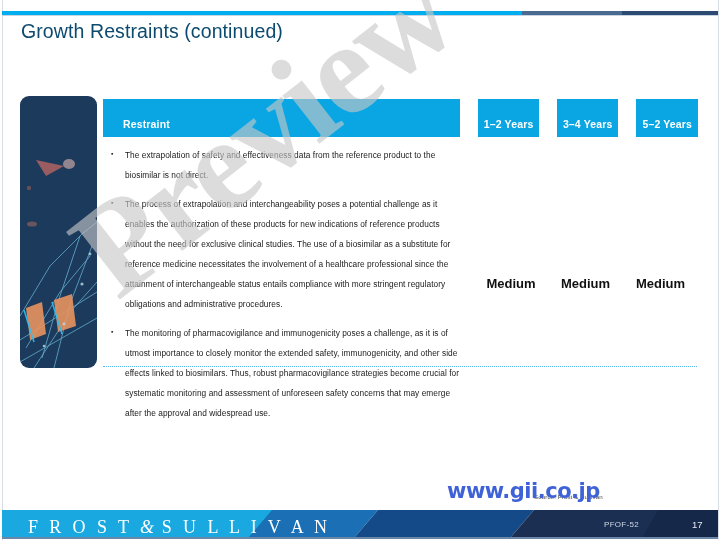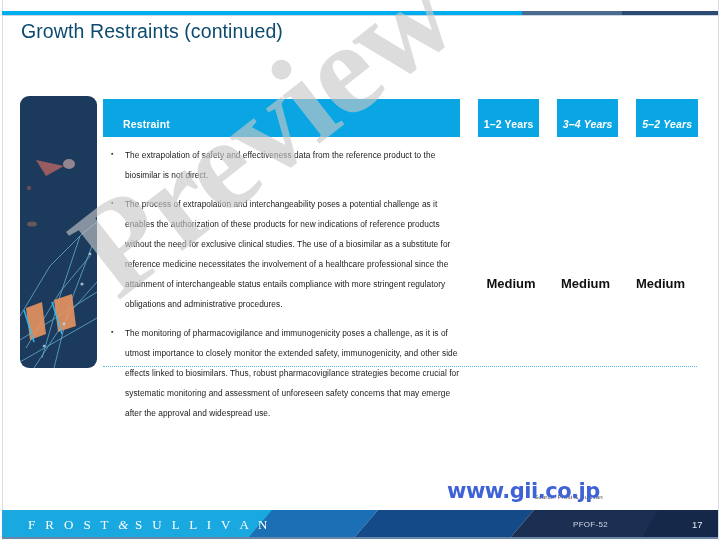--- a/index.html
+++ b/index.html
@@ -57,21 +57,21 @@
   #restraint-table { position:absolute; left:103px; top:99px; width:595px; }
 
   .tbl-head { display:flex; height:38px; }
   .th {
     background:#0aa6e3; color:#ffffff;
     font-size:10.5px; font-weight:700; letter-spacing:.15px;
     display:flex; align-items:flex-end; padding-bottom:7px;
   }
   .th-restraint { width:420px; padding-left:20px; }
   .th-yr { width:72px; justify-content:center; margin-left:18px; }
-  .th-yr.w3 { width:73px;font-style:italic; }
+  .th-yr.w3 { width:73px; }
 
   .tbl-body { display:flex; position:relative; min-height:258px; }
   .cell-restraint { width:370px; padding:8px 8px 6px 6px; }
   .cell-rating {
     width:72px; margin-left:2px;
     display:flex; align-items:center; justify-content:center;
     font-size:13px; font-weight:700; color:#101010;
   }
   .cell-rating.w3 { width:73px; }
 
@@ -128,26 +128,26 @@
   .f-blue2{ left:352px; width:180px; background:#134a87;
             clip-path: polygon(24px 0, 180px 0, 156px 28px, 0 28px); }
   .f-navy { left:508px; width:208px; background:#1b2f52;
             clip-path: polygon(24px 0, 208px 0, 208px 28px, 0 28px); }
   .f-navy2{ left:640px; width:76px; background:#16284a;
             clip-path: polygon(16px 0, 76px 0, 76px 28px, 0 28px); }
   #footer-underline { position:absolute; left:2px; top:537px; width:716px; height:2px; background:#6b87a8; }
 
   #brand {
     position:absolute; left:28px; top:517px;
-    font-size:13px; color:#ffffff; letter-spacing:3.4px;
+    font-size:18px; color:#ffffff; letter-spacing:3.4px;
     font-family:"Liberation Serif", serif; font-weight:400;
   }
   #brand .amp { font-style:italic; font-family:"Liberation Serif", serif; letter-spacing:0; }
   #doc-code {
-    position:absolute; left:573px; top:520px;
+    position:absolute; left:604px; top:520px;
     font-size:8px; color:#cfd8e6; letter-spacing:.3px;
   }
   #page-number {
     position:absolute; left:692px; top:519px;
     font-size:9.5px; color:#e4eaf3;
   }
 </style>
 </head>
 <body>
 

